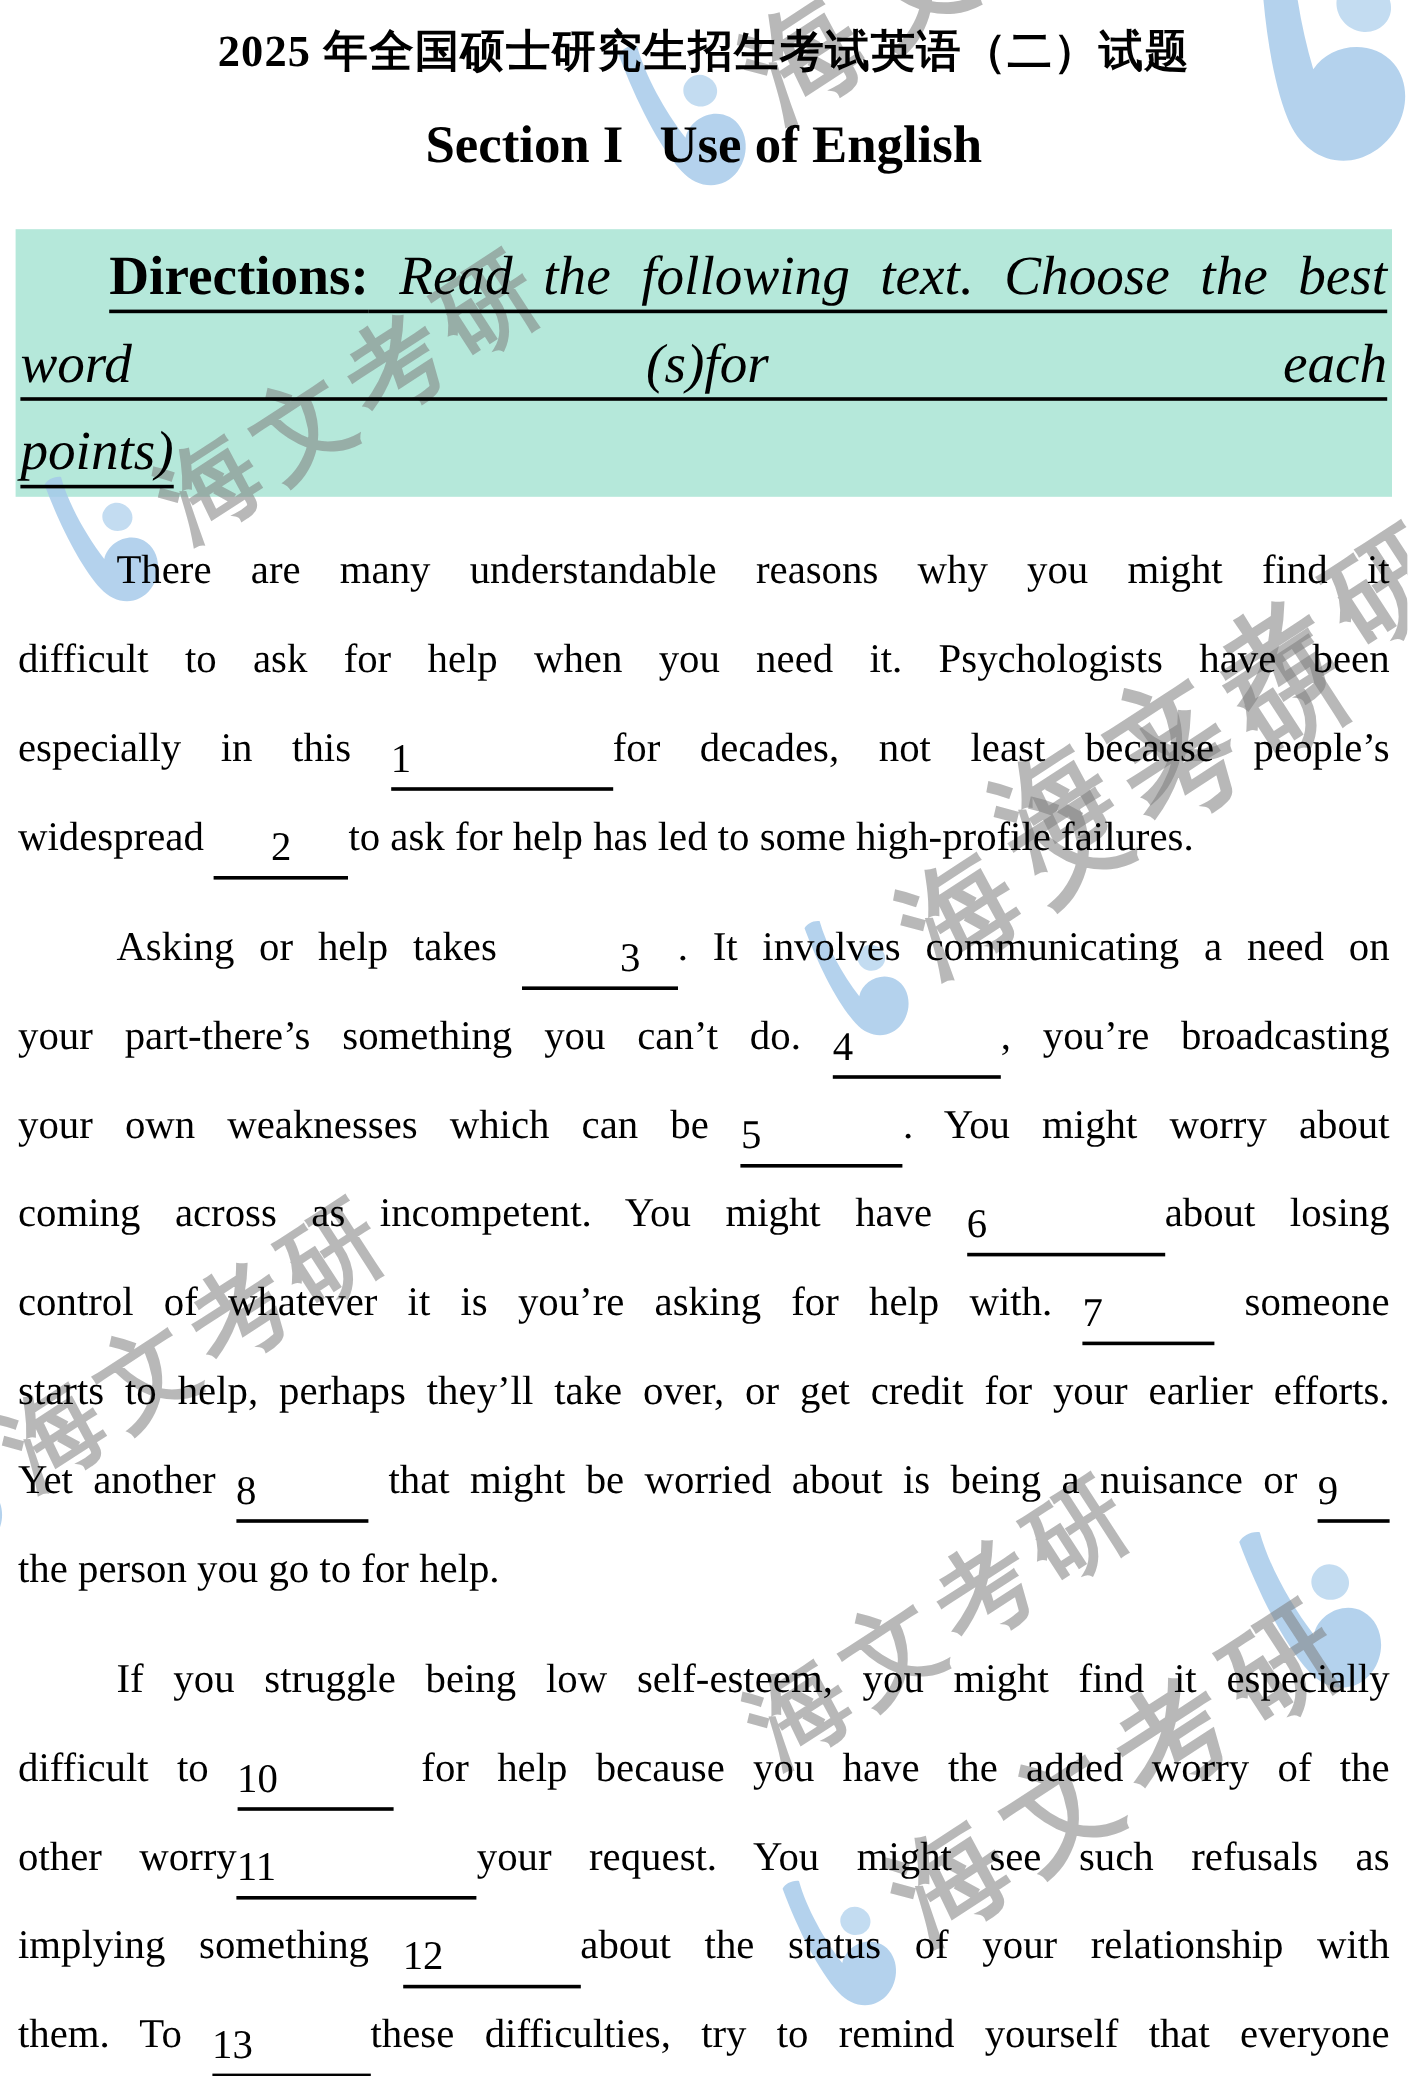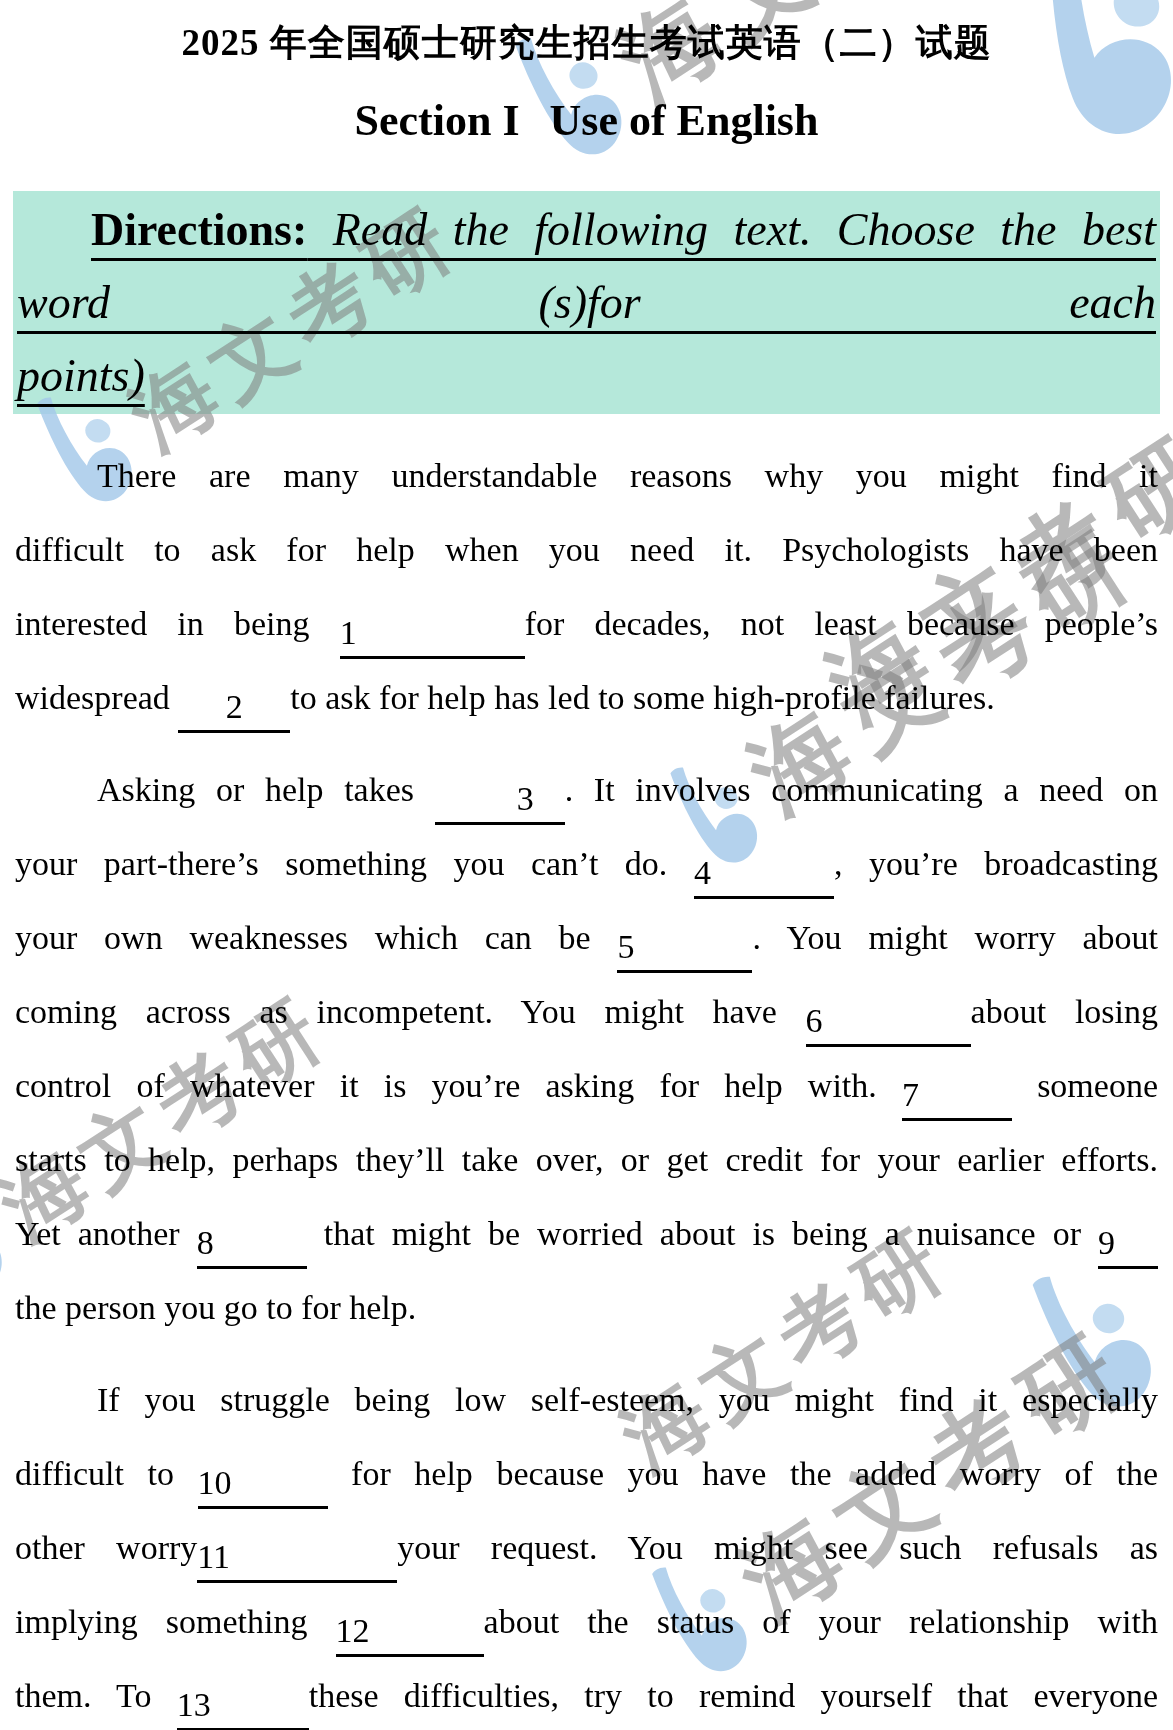--- a/index.html
+++ b/index.html
@@ -165,21 +165,21 @@
     </div>
     <div class="dline d1 stretch"><span class="dlabel">Directions:</span><span> Read the following text. Choose the best word (s)for each</span></div>
     <div class="dline"><span>points)</span></div>
   </div>
 
   <div class="bodytext">
 
     <div class="para">
       <div class="line stretch indent"><span>There are many understandable reasons why you might find it</span></div>
       <div class="line stretch"><span>difficult to ask for help when you need it. Psychologists have been</span></div>
-      <div class="line stretch"><span>interested in being</span>
+      <div class="line stretch"><span>especially in this</span>
 <span class="blank bw1">1</span><span>for decades, not least because people’s</span></div>
       <div class="line"><span>widespread</span>
 <span class="blank bw2">2</span><span>to ask for help has led to some high-profile failures.</span></div>
     </div>
 
     <div class="para">
       <div class="line stretch indent"><span>Asking or help takes</span>
 <span class="blank bw3">3</span><span>. It involves communicating a need on</span></div>
       <div class="line stretch"><span>your part-there’s something you can’t do.</span>
 <span class="blank bw4">4</span><span>, you’re broadcasting</span></div>

